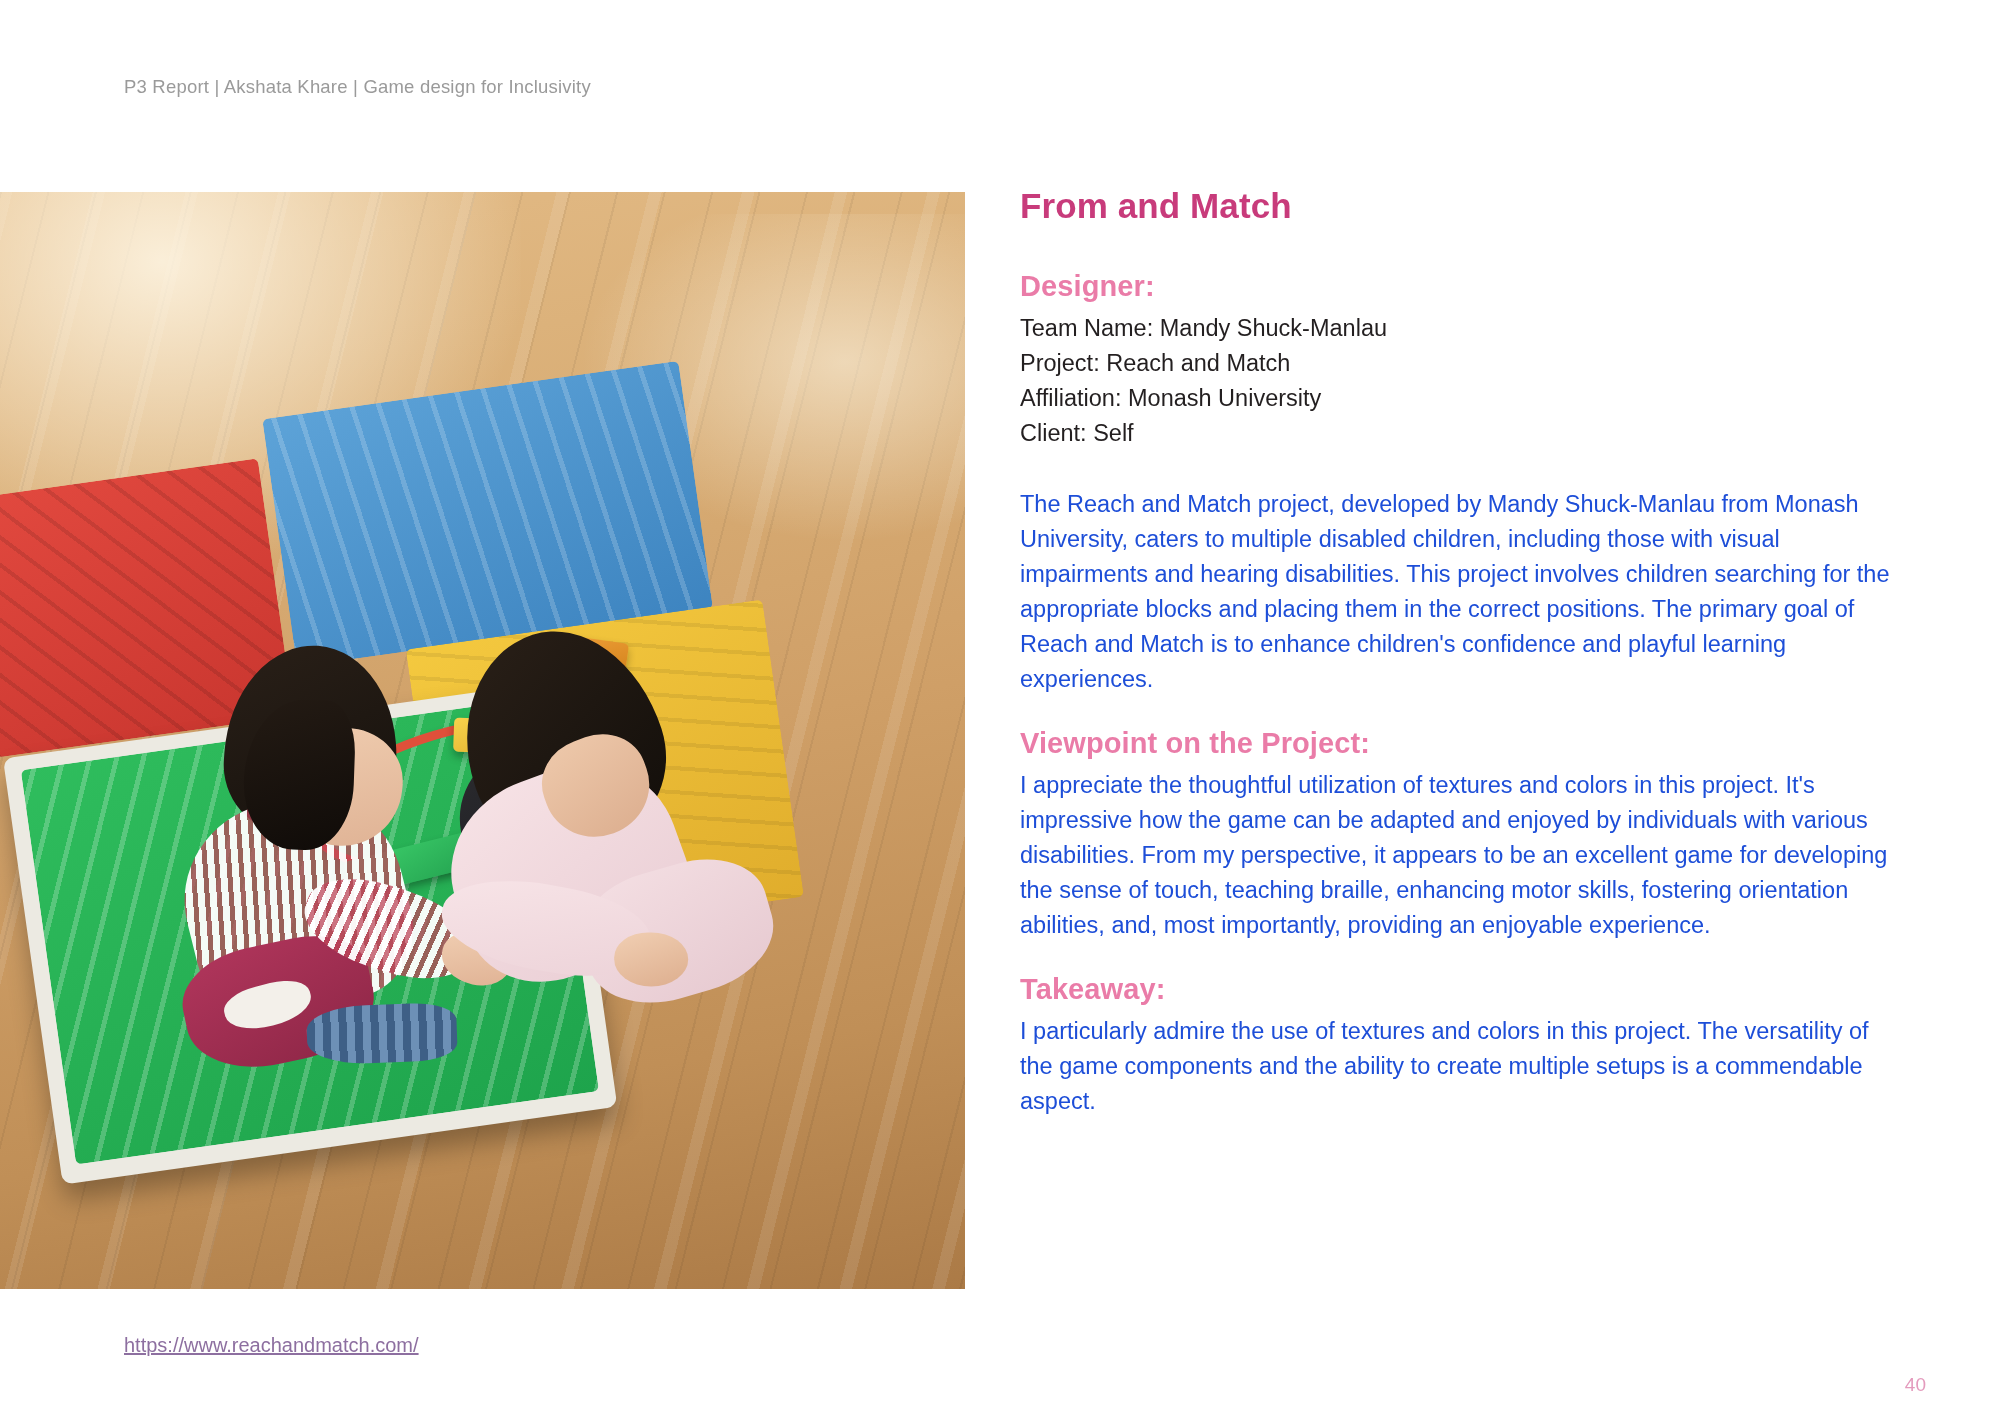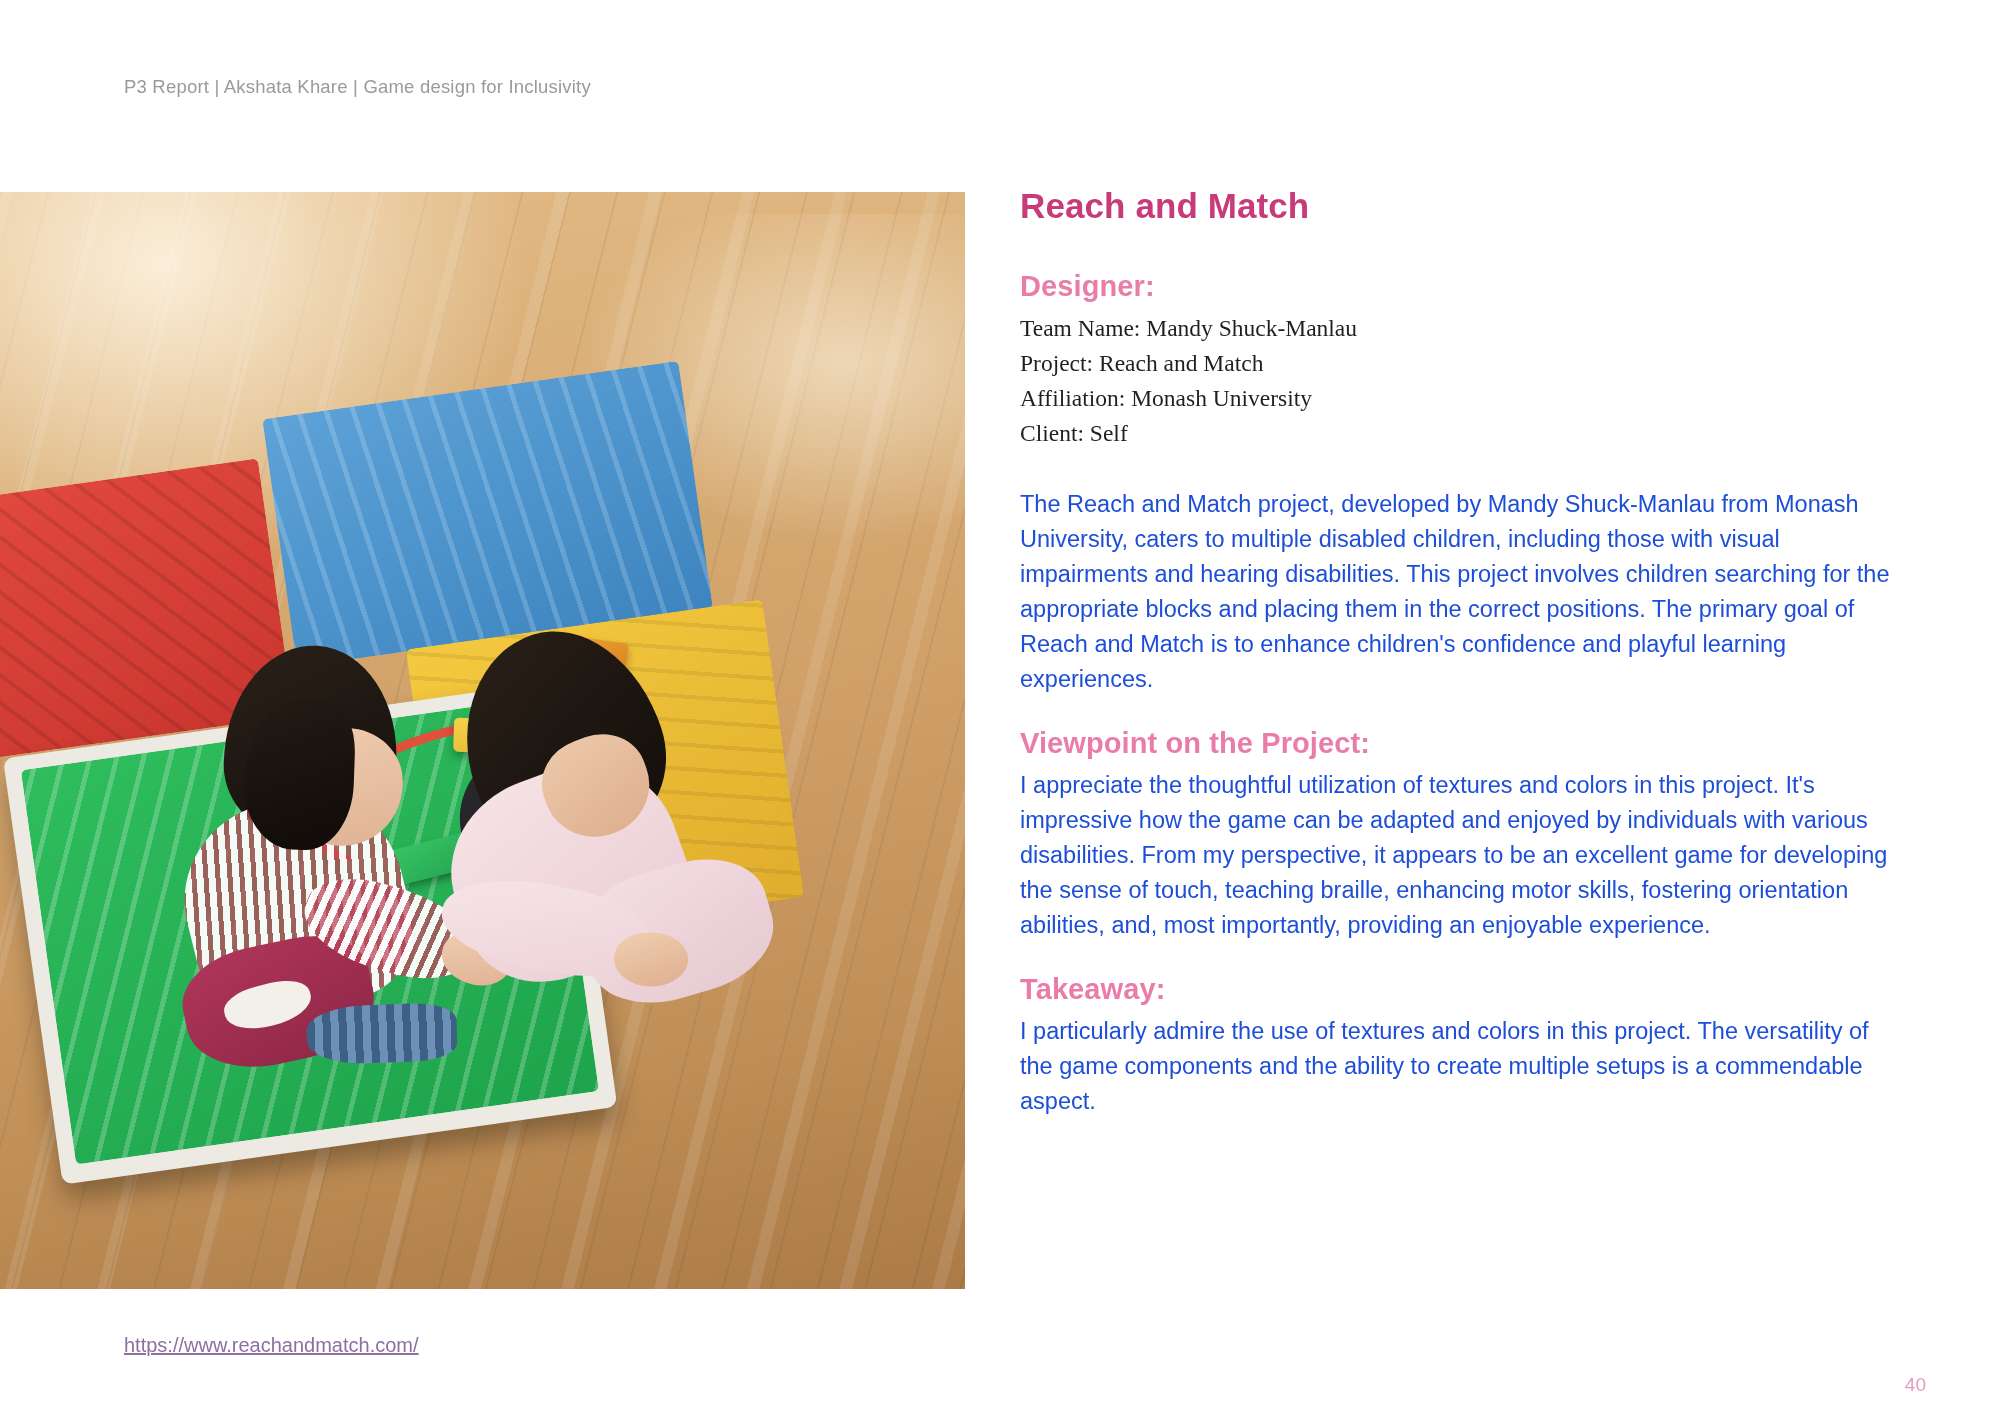--- a/index.html
+++ b/index.html
@@ -287,21 +287,20 @@
     color: #ea7ca8;
     margin: 0 0 8px 0;
     letter-spacing: 0.1px;
   }
   .section-head.tight { margin-top: 12px; }
   .meta-line {
     font-size: 23.5px;
     line-height: 35px;
     color: #231f20;
     margin: 0;
-    font-family: Liberation Serif, serif;
   }
   .body-par {
     font-size: 23.5px;
     line-height: 35px;
     color: #1d4ed8;
     margin: 0;
   }
   .gap-lg { height: 36px; }
   .gap-md { height: 30px; }
 
@@ -360,21 +359,21 @@
           <div class="hand"></div>
         </div>
       </div>
     </div>
   </div>
 
   <a class="photo-caption" href="#">https://www.reachandmatch.com/</a>
 
   <div class="content">
 
-    <h1 class="title">Reach and Match</h1>
+    <h1 class="title">From and Match</h1>
 
     <h2 class="section-head tight">Designer:</h2>
     <p class="meta-line">Team Name: Mandy Shuck-Manlau</p>
     <p class="meta-line">Project: Reach and Match</p>
     <p class="meta-line">Affiliation: Monash University</p>
     <p class="meta-line">Client: Self</p>
 
     <div class="gap-lg"></div>
 
     <p class="body-par">The Reach and Match project, developed by Mandy Shuck-Manlau from Monash University, caters to multiple disabled children, including those with visual impairments and hearing disabilities. This project involves children searching for the appropriate blocks and placing them in the correct positions. The primary goal of Reach and Match is to enhance children's confidence and playful learning experiences.</p>

